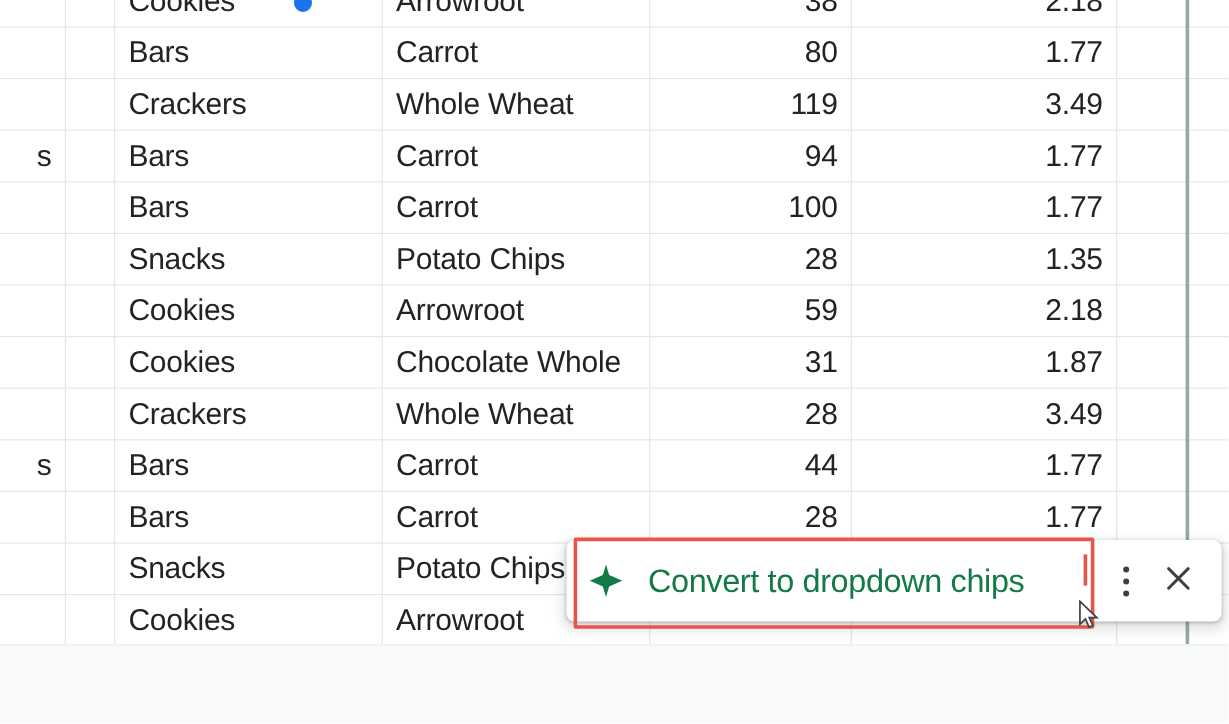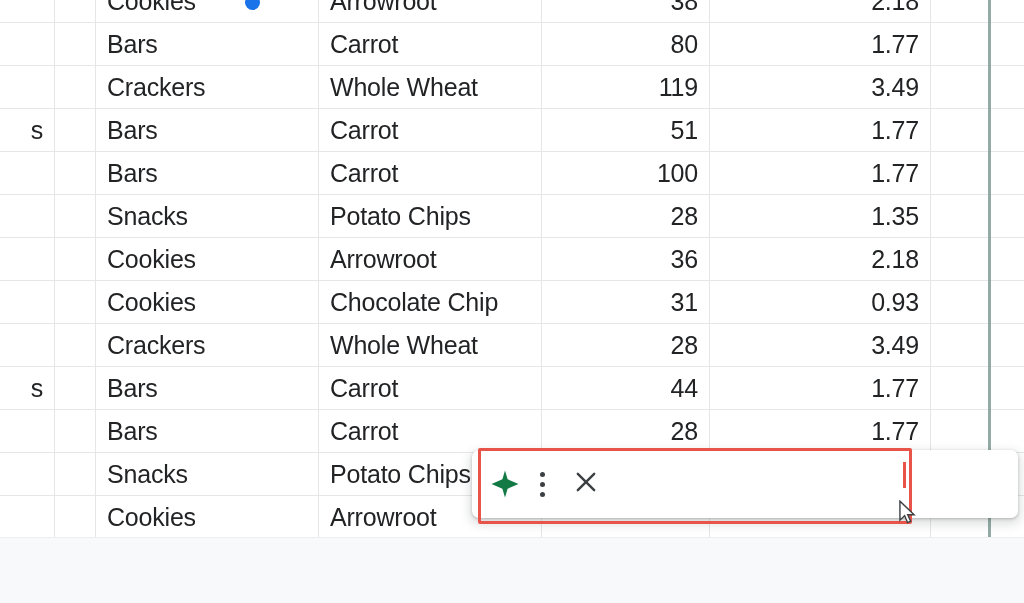--- a/index.html
+++ b/index.html
@@ -199,21 +199,21 @@
           <td class="c-price">3.49</td>
           <td class="c-total">520.01</td>
 
         </tr>
 
         <tr>
           <td class="c-stub">s</td>
           <td class="c-pad"></td>
           <td class="c-cat">Bars</td>
           <td class="c-item">Carrot</td>
-          <td class="c-qty">51</td>
+          <td class="c-qty">94</td>
           <td class="c-price">1.77</td>
           <td class="c-total">90.27</td>
 
         </tr>
 
         <tr>
           <td class="c-stub"></td>
           <td class="c-pad"></td>
           <td class="c-cat">Bars</td>
           <td class="c-item">Carrot</td>
@@ -232,33 +232,33 @@
           <td class="c-price">1.35</td>
           <td class="c-total">37.8</td>
 
         </tr>
 
         <tr>
           <td class="c-stub"></td>
           <td class="c-pad"></td>
           <td class="c-cat">Cookies</td>
           <td class="c-item">Arrowroot</td>
-          <td class="c-qty">36</td>
+          <td class="c-qty">59</td>
           <td class="c-price">2.18</td>
           <td class="c-total">78.48</td>
 
         </tr>
 
         <tr>
           <td class="c-stub"></td>
           <td class="c-pad"></td>
           <td class="c-cat">Cookies</td>
-          <td class="c-item">Chocolate Chip</td>
+          <td class="c-item">Chocolate Whole</td>
           <td class="c-qty">31</td>
-          <td class="c-price">0.93</td>
+          <td class="c-price">1.87</td>
           <td class="c-total">57.97</td>
 
         </tr>
 
         <tr>
           <td class="c-stub"></td>
           <td class="c-pad"></td>
           <td class="c-cat">Crackers</td>
           <td class="c-item">Whole Wheat</td>
           <td class="c-qty">28</td>
@@ -320,20 +320,21 @@
 
   <div id="below-grid"></div>
 
   <div id="suggestion-popup">
     <span id="sparkle-icon">
       <svg width="30" height="30" viewBox="0 0 24 24" aria-hidden="true">
         <path d="M12 1.2 L14.1 8.2 L22.8 12 L14.1 15.8 L12 22.8 L9.9 15.8 L1.2 12 L9.9 8.2 Z" fill="#137a46"></path>
       </svg>
     </span>
 
+    <span id="suggestion-label">Convert to dropdown chips</span>
 
     <span class="popup-btn">
       <span id="kebab-icon">
         <span class="dot"></span>
         <span class="dot"></span>
         <span class="dot"></span>
       </span>
     </span>
 
     <span class="popup-btn">

